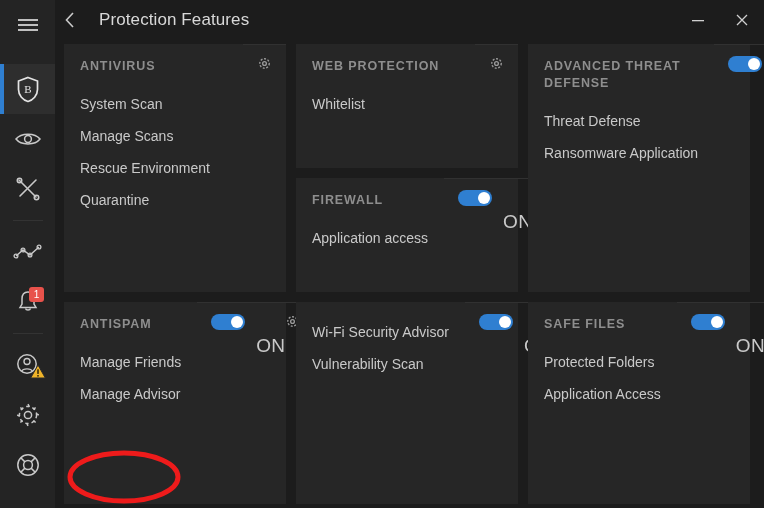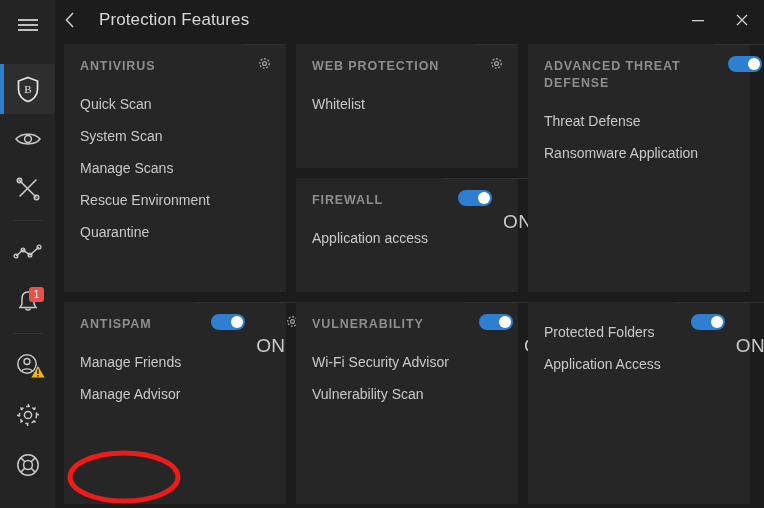--- a/index.html
+++ b/index.html
@@ -236,21 +236,20 @@
     </div>
   </div>
 
   <div id="grid">
 
     <div class="col c0">
 
       <div class="card h-antivirus">
         <div class="card-body">
           <div class="card-title">ANTIVIRUS</div>
-          <div class="card-link">Quick Scan</div>
           <div class="card-link">System Scan</div>
           <div class="card-link">Manage Scans</div>
           <div class="card-link">Rescue Environment</div>
           <div class="card-link">Quarantine</div>
         </div>
         <div class="card-foot">
           <div class="gear">
             <svg width="15" height="15" viewBox="0 0 24 24">
               <g fill="none" stroke="#9a9a9a" stroke-width="2.2">
                 <circle cx="12" cy="12" r="3"></circle>
@@ -323,21 +322,20 @@
                 <circle cx="12" cy="12" r="3"></circle>
                 <circle cx="12" cy="12" r="7.6" stroke-dasharray="3.1 2.6"></circle>
               </g>
             </svg>
           </div>
         </div>
       </div>
 
       <div class="card h-vuln">
         <div class="card-body">
-          <div class="card-title">VULNERABILITY</div>
           <div class="card-link">Wi-Fi Security Advisor</div>
           <div class="card-link">Vulnerability Scan</div>
         </div>
         <div class="card-foot">
           <div class="toggle-wrap">
             <span class="toggle">
               <span class="knob"></span>
             </span>
             <span class="toggle-label">ON</span>
           </div>
@@ -374,20 +372,21 @@
                 <circle cx="12" cy="12" r="3"></circle>
                 <circle cx="12" cy="12" r="7.6" stroke-dasharray="3.1 2.6"></circle>
               </g>
             </svg>
           </div>
         </div>
       </div>
 
       <div class="card h-safe">
         <div class="card-body">
+          <div class="card-title">SAFE FILES</div>
           <div class="card-link">Protected Folders</div>
           <div class="card-link">Application Access</div>
         </div>
         <div class="card-foot">
           <div class="toggle-wrap">
             <span class="toggle">
               <span class="knob"></span>
             </span>
             <span class="toggle-label">ON</span>
           </div>

